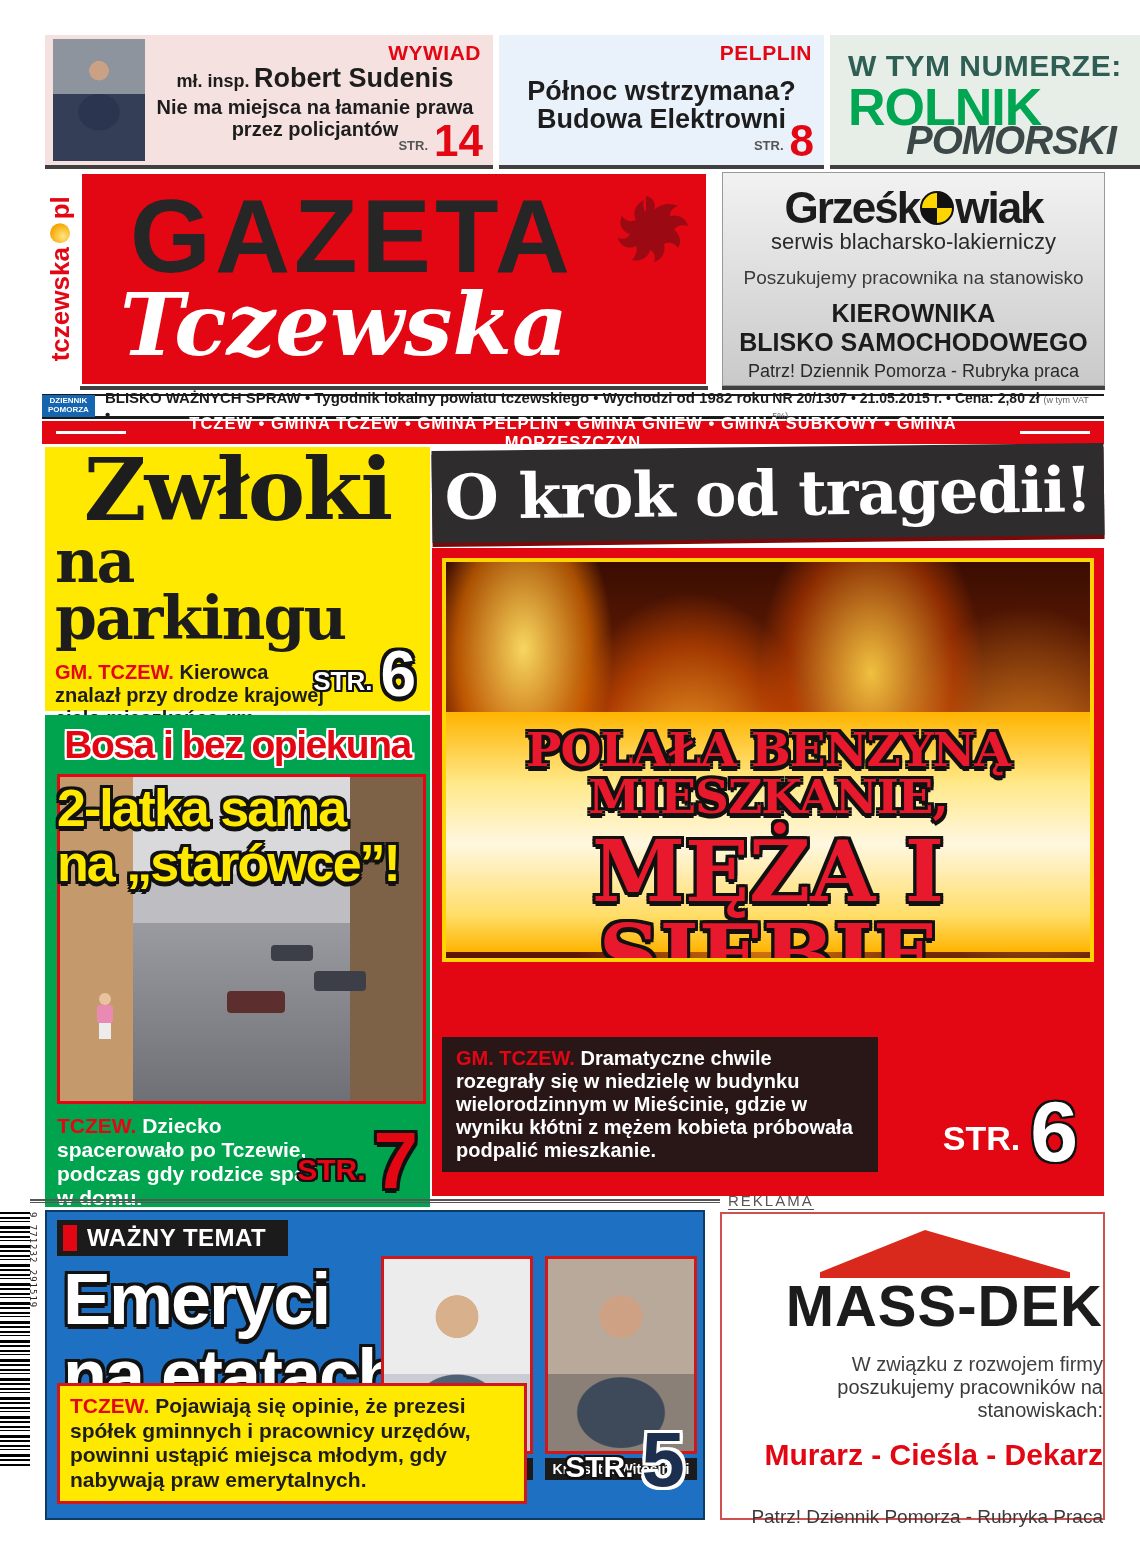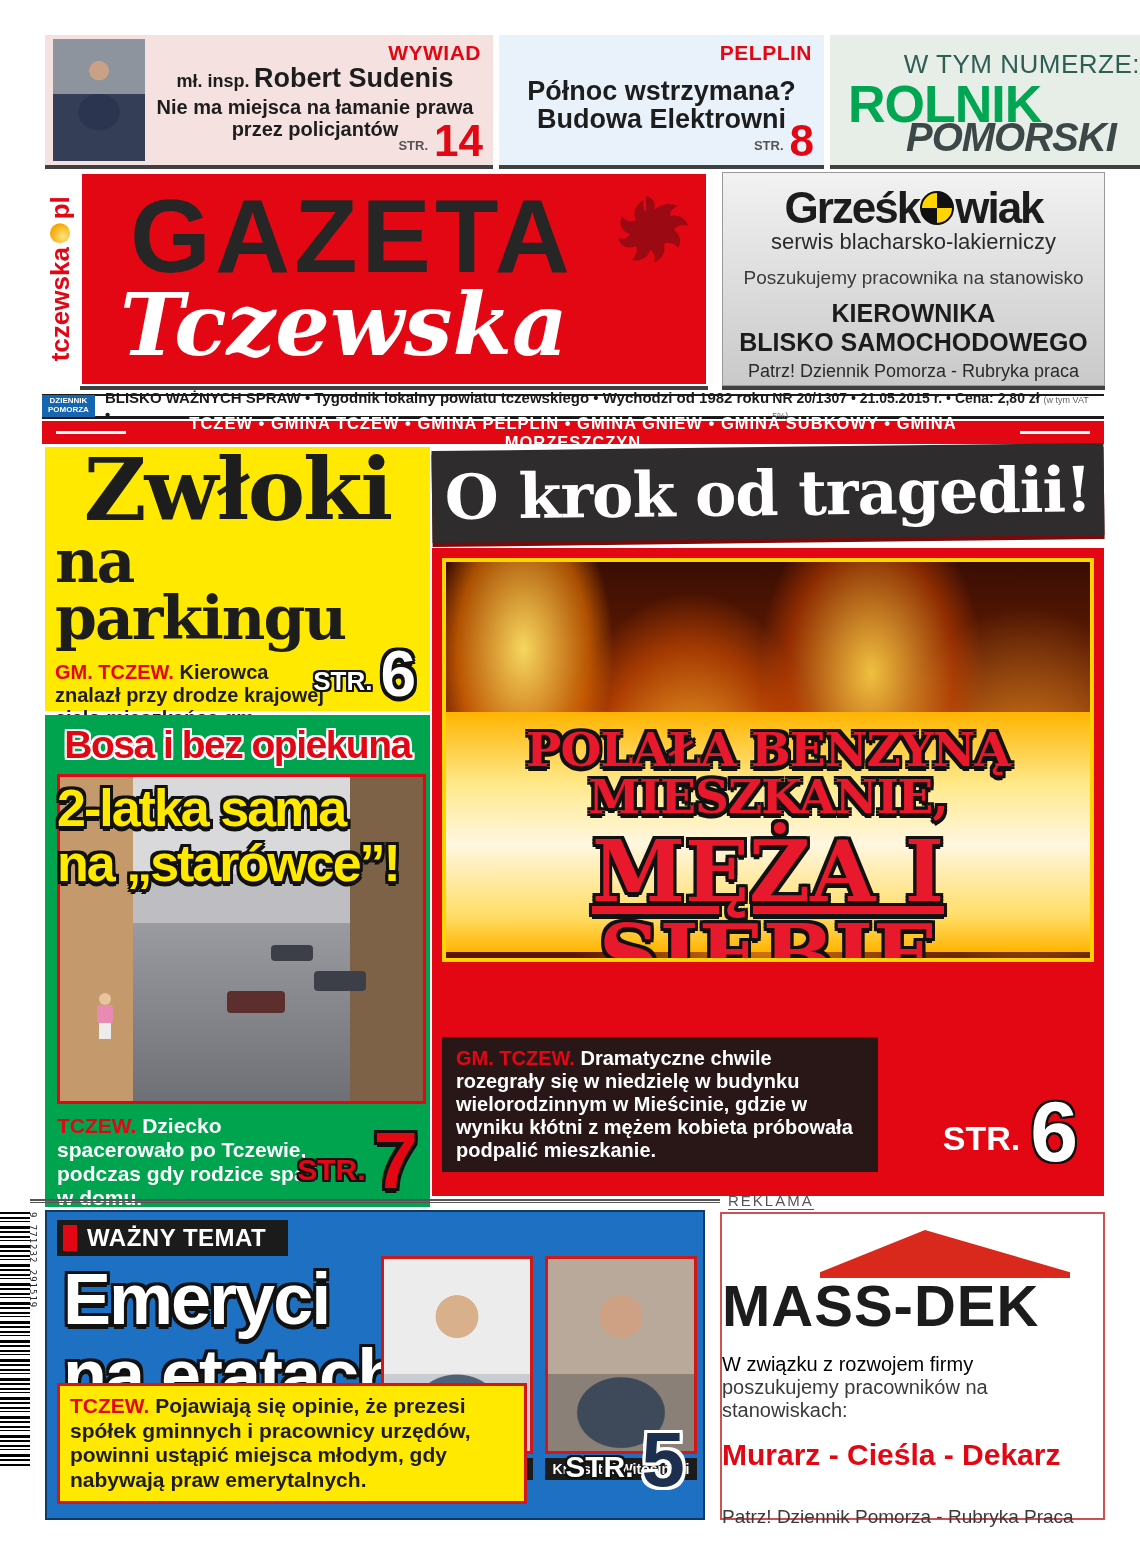--- a/index.html
+++ b/index.html
@@ -25,21 +25,21 @@
   .t-left .tl-text { position:absolute; left:105px; top:28px; width:330px; text-align:center; color:#1d1d1d; }
   .tl-name { font-size:27px; font-weight:bold; }
   .tl-prefix { font-size:18px; font-weight:bold; }
   .tl-sub { font-size:20px; font-weight:bold; line-height:1.1; margin-top:2px; }
   .str-corner { position:absolute; right:10px; bottom:4px; display:flex; align-items:flex-end; gap:6px; }
   .str-corner .sl { font-size:13px; font-weight:bold; color:#555; padding-bottom:8px; }
   .str-corner .sp { font-size:44px; font-weight:bold; color:#e30613; line-height:.9; }
   .t-mid { width:325px; background:#e9f1fa; }
   .t-mid .tm-text { position:absolute; left:0; top:42px; width:100%; text-align:center; color:#1d1d1d; font-size:27px; font-weight:bold; line-height:1.05; }
   .t-right { flex:1; background:#e7eee8; padding:14px 0 0 18px; }
-  .tr-head { color:#2f5e54; font-size:26px; font-weight:normal; letter-spacing:.5px;text-align:right; }
+  .tr-head { color:#2f5e54; font-size:30px; font-weight:bold; letter-spacing:.5px; }
   .tr-rolnik { color:#00a651; font-size:52px; font-weight:bold; letter-spacing:-1px; line-height:.95; }
   .tr-pomorski { color:#3c4748; font-size:40px; font-style:italic; font-weight:bold; margin:-14px 0 0 58px; letter-spacing:-1px; }
 
   
   .vlogo { position:absolute; left:42px; top:172px; width:36px; height:214px; display:flex; align-items:center; justify-content:center; }
   .vlogo .vtxt { writing-mode:vertical-rl; transform:rotate(180deg); color:#e30613; font-weight:bold; font-size:26px; letter-spacing:0; display:flex; align-items:center; }
   .vlogo .dot { width:20px; height:20px; border-radius:50%; background:radial-gradient(circle at 35% 35%, #ffe680, #f7a600 70%); margin:4px 0; }
   .masthead { position:absolute; left:80px; top:172px; width:628px; height:214px; background:#e30613; border:2px solid #fff; box-shadow:0 4px 0 rgba(30,30,30,.85); }
   .mh-top { position:absolute; left:48px; top:10px; font-size:104px; font-weight:bold; letter-spacing:4px; color:#262626; font-stretch:condensed; line-height:1; }
   .mh-bottom { position:absolute; left:38px; top:108px; font-family:"DejaVu Serif","Liberation Serif",serif; font-style:italic; font-weight:bold; font-size:86px; color:#ffffff; line-height:1; }
@@ -101,21 +101,21 @@
   .fire-photo { position:relative; width:652px; height:404px; border:4px solid #ffd400; overflow:hidden;
       background: radial-gradient(ellipse 120px 210px at 12% 22%, rgba(255,225,100,.95), rgba(255,130,0,.55) 55%, transparent 75%),
                   radial-gradient(ellipse 170px 240px at 38% 55%, rgba(255,190,50,.9), rgba(235,90,0,.5) 55%, transparent 78%),
                   radial-gradient(ellipse 150px 230px at 66% 28%, rgba(255,210,70,.9), rgba(210,70,0,.5) 55%, transparent 75%),
                   radial-gradient(ellipse 200px 280px at 90% 62%, rgba(255,170,40,.85), transparent 72%),
                   radial-gradient(ellipse 260px 160px at 50% 95%, rgba(255,150,20,.8), transparent 75%),
                   linear-gradient(180deg,#3a0d02,#7a2504 42%,#b04a08 72%,#5a1503); }
   .fire-band { position:absolute; left:0; top:150px; width:100%; height:240px; padding-top:14px;
       background:linear-gradient(180deg,#ffb400, #ffe98a 30%, #fff7e0 55%, #ffdd66 85%, #ffb400); text-align:center; }
   .fb-l1 { font-size:47px; letter-spacing:-1px; color:#e8192c; line-height:1; }
-  .fb-l2 { font-size:84px; letter-spacing:0; color:#e8192c; line-height:1; margin-top:10px;text-decoration:underline; }
+  .fb-l2 { font-size:84px; letter-spacing:0; color:#e8192c; line-height:1; margin-top:10px; }
   .fire-caption { position:absolute; left:10px; bottom:24px; width:436px; background:rgba(25,25,25,.92); padding:10px 14px; }
   .fire-caption p { color:#fff; font-size:20px; font-weight:bold; line-height:1.15; }
   .fire-str { position:absolute; right:26px; bottom:30px; display:flex; align-items:flex-end; gap:10px; }
   .fire-str .sl { font-size:34px; font-weight:bold; color:#fff; padding-bottom:8px; }
   .fire-str .sp { font-size:86px; font-weight:bold; color:#fff; line-height:.8; }
 
   
   .reklama { position:absolute; left:30px; top:1192px; width:1080px; display:flex; align-items:center; }
   .reklama .line { flex:0 0 690px; height:4px; border-top:2px solid #555; border-bottom:1px solid #555; }
   .reklama .lbl { font-size:15px; color:#555; letter-spacing:2px; border-bottom:1px solid #555; margin-left:8px; }
@@ -136,24 +136,24 @@
   .p2 { background: radial-gradient(circle 34px at 50% 30%, #cfa184 62%, transparent 64%),
         radial-gradient(ellipse 72px 58px at 50% 80%, #3e4a5a 60%, transparent 62%),
         linear-gradient(180deg,#b9a99a 0 60%, #8a8078 60%); }
   .p-cap { width:152px; background:#1b1b1b; color:#fff; font-size:14px; font-weight:bold; text-align:center; padding:3px 0; margin-top:4px; }
   .sb-lead { position:absolute; left:10px; bottom:14px; width:470px; background:#ffe900; border:3px solid #d01818; padding:8px 10px; font-size:21px; font-weight:bold; color:#1d1d1d; line-height:1.18; }
   .sb-str { position:absolute; right:18px; bottom:28px; display:flex; align-items:flex-end; gap:8px; }
   .sb-str .sl { font-size:30px; font-weight:bold; color:#fff; padding-bottom:6px; }
   .sb-str .sp { font-size:78px; font-weight:bold; color:#1c2f4e; line-height:.8; }
 
   
-  .ad-bottom { position:absolute; left:720px; top:1212px; width:385px; height:308px; background:#fff; border:2px solid #d05050; text-align:left; }
+  .ad-bottom { position:absolute; left:720px; top:1212px; width:385px; height:308px; background:#fff; border:2px solid #d05050; text-align:right; }
   .roof { width:250px; height:48px; margin:16px auto 0 98px; background:#d9291c; clip-path:polygon(42% 0, 100% 88%, 100% 100%, 0 100%, 0 88%); }
   .adb-brand { font-size:58px; font-weight:bold; color:#1c1c1c; letter-spacing:1px; margin-top:-6px; }
-  .adb-l1 { font-size:20px; color:#000000; margin-top:14px; }
+  .adb-l1 { font-size:20px; color:#404040; margin-top:14px; }
   .adb-l2 { font-size:20px; color:#3a3a3a; }
   .adb-pos { font-size:30px; font-weight:bold; color:#e30613; margin-top:16px; }
   .adb-foot { font-size:19px; color:#3a3a3a; margin-top:34px; }
 
   
   .barcode { position:absolute; left:0; top:1212px; width:30px; height:255px;
       background:repeating-linear-gradient(180deg,#000 0 2px,#fff 2px 5px,#000 5px 7px,#fff 7px 9px,#000 9px 10px,#fff 10px 14px,#000 14px 17px,#fff 17px 19px); }
   .barcode .num { position:absolute; left:28px; top:0; height:100%; writing-mode:vertical-rl; font-size:9px; color:#222; letter-spacing:1px; font-family:"DejaVu Sans Mono",monospace; }
 </style>
 </head>

